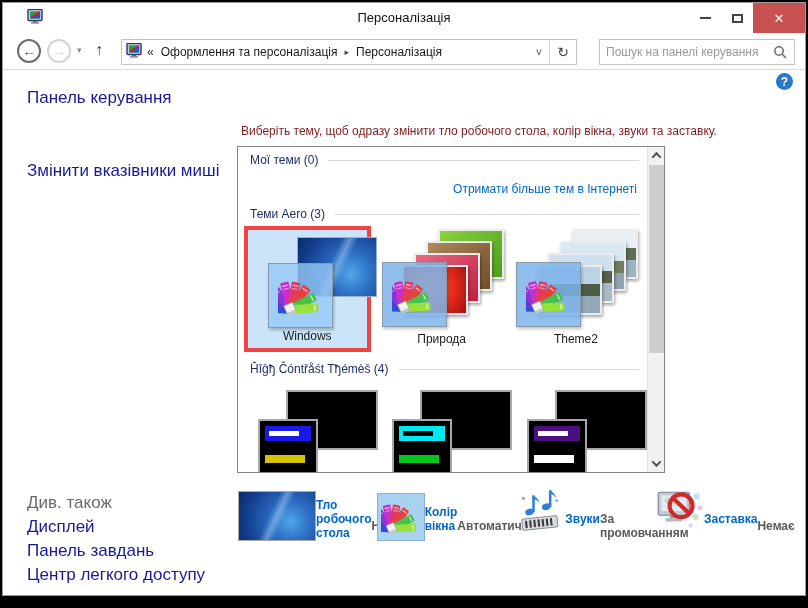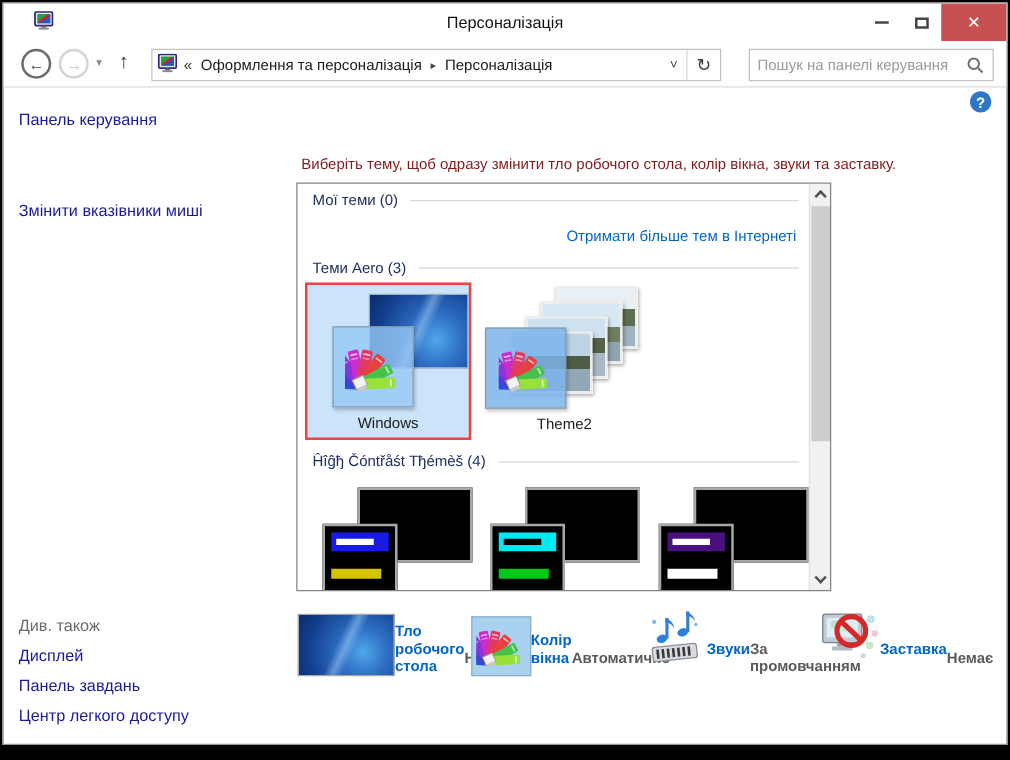--- a/index.html
+++ b/index.html
@@ -34,21 +34,21 @@
   .addr-div { width:1px; height:100%; background:#d8d8d8; }
   .addr-refresh { width:26px; text-align:center; color:#3f3f3f; font-size:14px; }
   .searchbox { position:absolute; left:596px; top:6px; width:196px; height:26px; border:1px solid #c3c3c3; background:#fff; display:flex; align-items:center; }
   .searchbox input { flex:1; border:none; outline:none; font-size:12px; color:#15803d; padding:0 6px; font-family:inherit; }
   .searchbox input::placeholder { color:#9a9a9a; opacity:1; }
   .search-glyph { margin-right:7px; display:flex; }
 
   
   .help-btn { position:absolute; right:12px; top:70px; width:17px; height:17px; border-radius:50%; background:#2c77c8; color:#fff; font-size:12px; font-weight:bold; display:flex; align-items:center; justify-content:center; }
 
-  .side { position:absolute; left:12px; font-size:13px; }
+  .side { position:absolute; left:24px; font-size:17px; }
   .s-home { top:85px; color:#19199a; }
   .s-task1 { top:118px; width:150px; color:#19199a; line-height:16px; }
   .s-task2 { top:158px; color:#19199a; }
   .s-also  { top:490px; color:#6b6b6b; }
   .s-disp  { top:514px; color:#19199a; }
   .s-task  { top:538px; color:#19199a; }
   .s-ease  { top:562px; color:#19199a; }
 
   .heading { position:absolute; left:238px; top:89px; font-size:17px; color:#2e6fb7; }
   .desc { position:absolute; left:238px; top:121px; font-size:12px; color:#7f1d1d; }
@@ -56,21 +56,21 @@
   
   .listbox { position:absolute; left:234px; top:143px; width:428px; height:327px; border:1px solid #848484; background:#fff; overflow:hidden; }
   .list-inner { position:absolute; left:0; top:0; right:17px; bottom:0; }
   .group-hdr { display:flex; align-items:center; margin:6px 8px 0 12px; font-size:12px; color:#1f2f64; }
   .group-hdr .rule { flex:1; height:1px; background:#d8d8d8; margin-left:10px; }
   .getmore { text-align:right; padding-right:10px; margin-top:15px; font-size:12px; }
   .getmore span { color:#0066cc; }
   .hdr-aero { margin-top:11px; }
   .tiles { display:flex; margin:5px 0 0 6px; }
   .tile { position:relative; width:133px; height:126px; margin-right:8px; border:1px solid transparent; }
-  .tile.selected { background:#cbe4f9; border:2px solid #ef4444; }
+  .tile.selected { background:#cbe4f9; border:4px solid #ef4444; }
   .tile-label { position:absolute; bottom:5px; left:0; width:100%; text-align:center; font-size:12px; color:#1a1a1a; }
   .wallpaper { background: linear-gradient(115deg, rgba(255,255,255,0) 42%, rgba(180,220,255,.45) 50%, rgba(255,255,255,0) 58%), radial-gradient(circle at 68% 62%, #4fa8e8 0%, #2e6fc4 32%, #14408f 72%, #0a2b6b 100%); }
   .big-wall { position:absolute; left:49px; top:7px; width:80px; height:60px; border:1px solid #9ab0c8; }
   .fansq { position:absolute; width:65px; height:65px; background:rgba(125,180,235,.85); border:1px solid #8a9aa8; box-shadow:1px 2px 3px rgba(0,0,0,.25); display:flex; align-items:center; justify-content:center; }
   .tile.selected .fansq { left:20px; top:33px; background:rgba(150,200,245,.8); }
   .tile .stack-fansq { left:2px; top:35px; }
   .photo { position:absolute; width:66px; height:50px; border:2px solid #ececec; box-shadow:1px 2px 3px rgba(0,0,0,.35); }
   .p1 { left:58px; top:2px; } .p2 { left:46px; top:14px; } .p3 { left:34px; top:26px; } .p4 { left:22px; top:38px; }
   .nat1 { background:linear-gradient(135deg,#8cd23e,#4e9e1e); }
   .nat2 { background:linear-gradient(135deg,#b08a5a,#6e4e2a); }
@@ -249,20 +249,32 @@
 
       <div class="tiles">
         <div class="tile selected">
           <div class="big-wall wallpaper"></div>
           <div class="fansq">
               <svg width="46" height="46" viewBox="0 0 48 48">
                 <use href="#fan"></use>
               </svg>
             </div>
           <div class="tile-label">Windows</div>
+        </div>
+        <div class="tile">
+          <div class="photo p1 nat1"></div>
+          <div class="photo p2 nat2"></div>
+          <div class="photo p3 nat3"></div>
+          <div class="photo p4 nat4"></div>
+          <div class="fansq stack-fansq">
+              <svg width="44" height="44" viewBox="0 0 48 48">
+                <use href="#fan"></use>
+              </svg>
+            </div>
+          <div class="tile-label">Природа</div>
         </div>
         <div class="tile">
           <div class="photo p1 lsc1"></div>
           <div class="photo p2 lsc2"></div>
           <div class="photo p3 lsc3"></div>
           <div class="photo p4 lsc4"></div>
           <div class="fansq stack-fansq">
               <svg width="44" height="44" viewBox="0 0 48 48">
                 <use href="#fan"></use>
               </svg>

